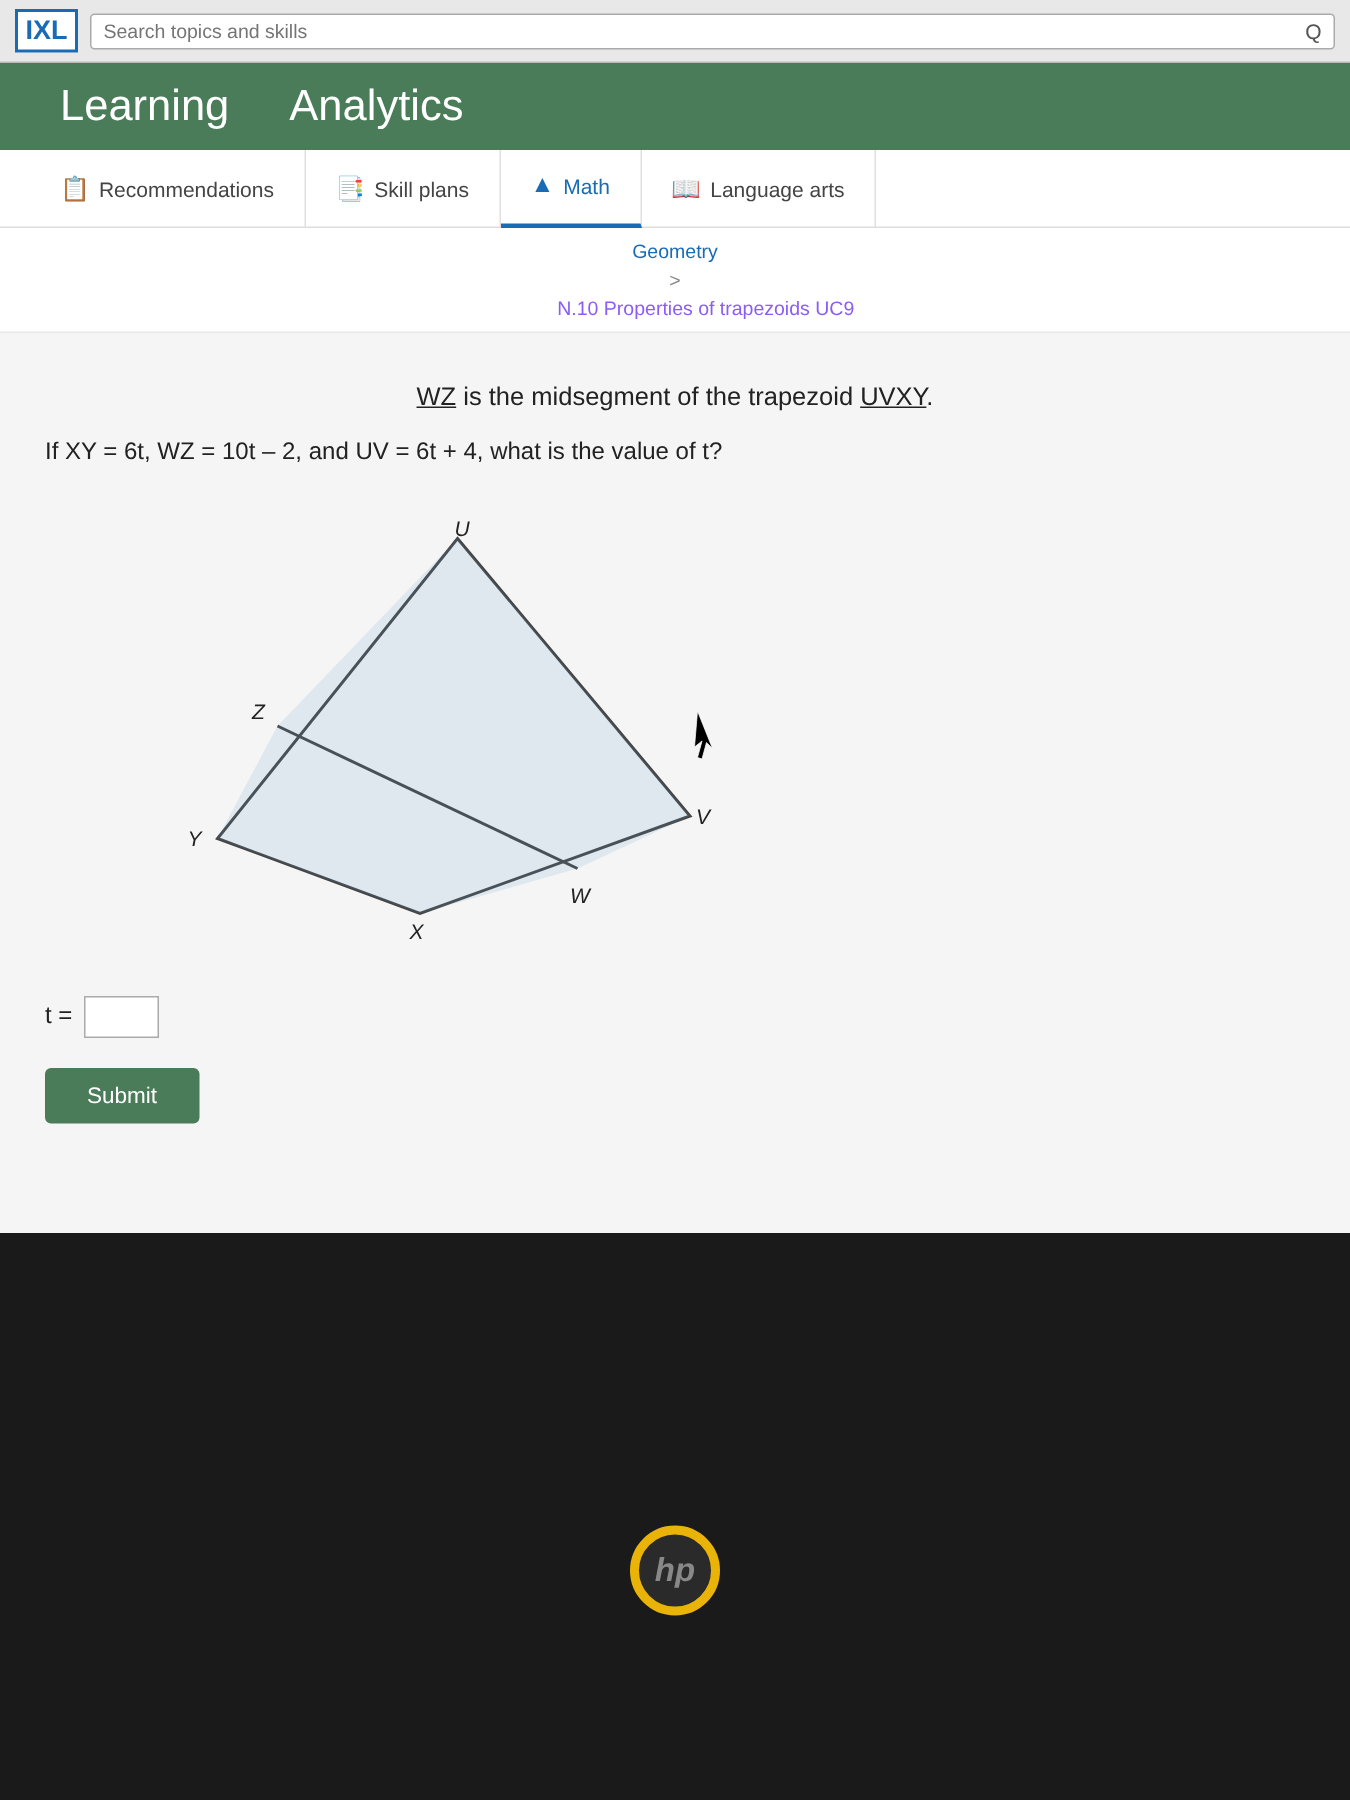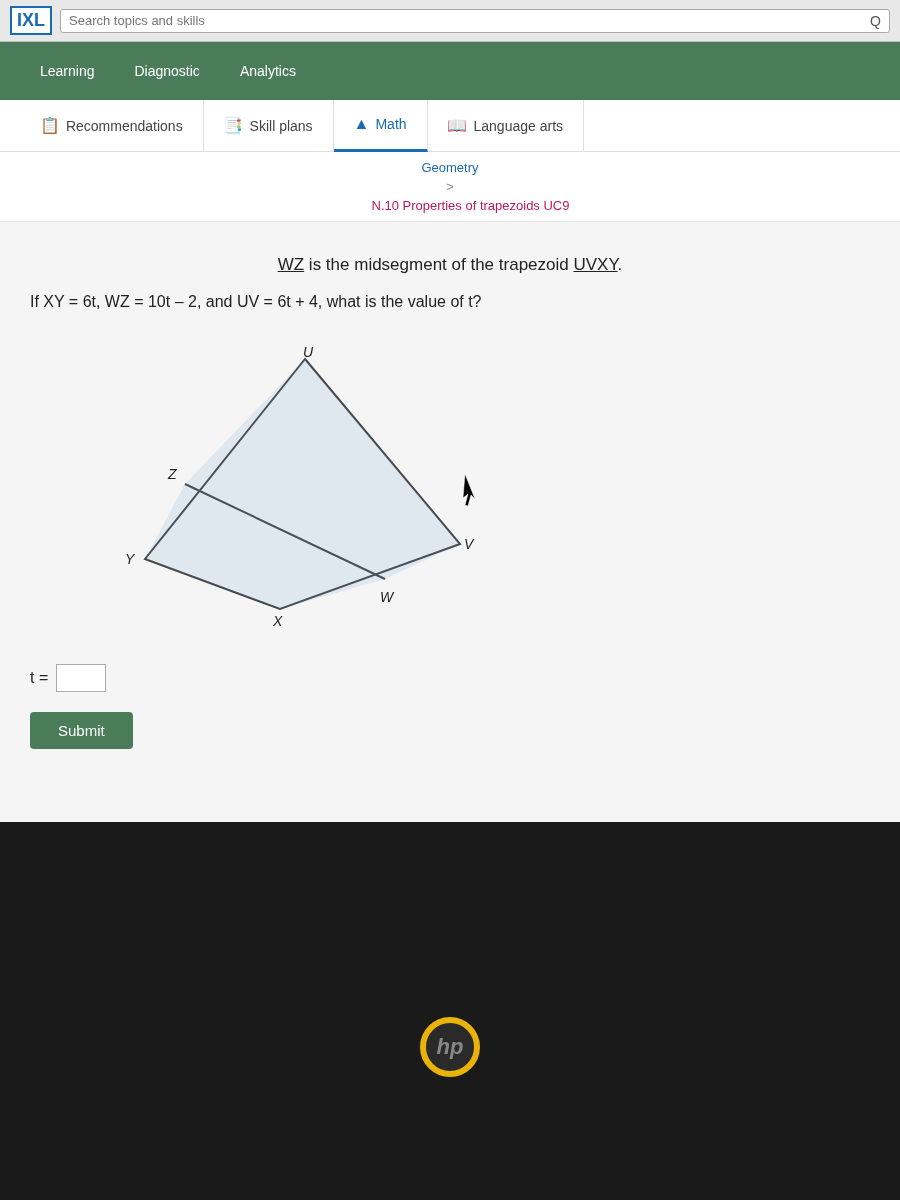--- a/index.html
+++ b/index.html
@@ -62,21 +62,21 @@
     .nav-bar {
       background: #4a7c59;
       display: flex;
       align-items: center;
       padding: 0 20px;
       height: 58px;
     }
 
     .nav-item {
       color: #fff;
-      font-size: 14px;
+      font-size: 29px;
       font-weight: 400;
       padding: 0 20px;
       cursor: pointer;
       height: 58px;
       display: flex;
       align-items: center;
     }
 
     .nav-item.active {
       font-weight: 500;
@@ -131,21 +131,21 @@
       color: #1a6bb5;
       cursor: pointer;
       text-decoration: none;
     }
 
     .breadcrumb-separator {
       color: #888;
     }
 
     .breadcrumb-current {
-      color: #be185d;
+      color: #8b5cf6;
       font-weight: 500;
       margin-left: 41px;
     }
 
     
     .question-area {
       background: #f5f5f5;
       padding: 30px 30px;
       min-height: 600px;
     }
@@ -245,21 +245,20 @@
     <div class="logo-box">IXL</div>
     <div class="search-bar-container">
       <input class="search-input" type="text" placeholder="Search topics and skills" style="">
       <span class="search-icon-box">Q</span>
     </div>
   </div>
 </div>
 
 <div class="nav-bar">
   <div class="nav-item">Learning</div>
-  <div class="nav-item">Diagnostic</div>
   <div class="nav-item active">Analytics</div>
 </div>
 
 <div class="tab-bar">
   <div class="tab-item">
     <span class="tab-icon">📋</span>
     <span>Recommendations</span>
   </div>
   <div class="tab-item">
     <span class="tab-icon">📑</span>

